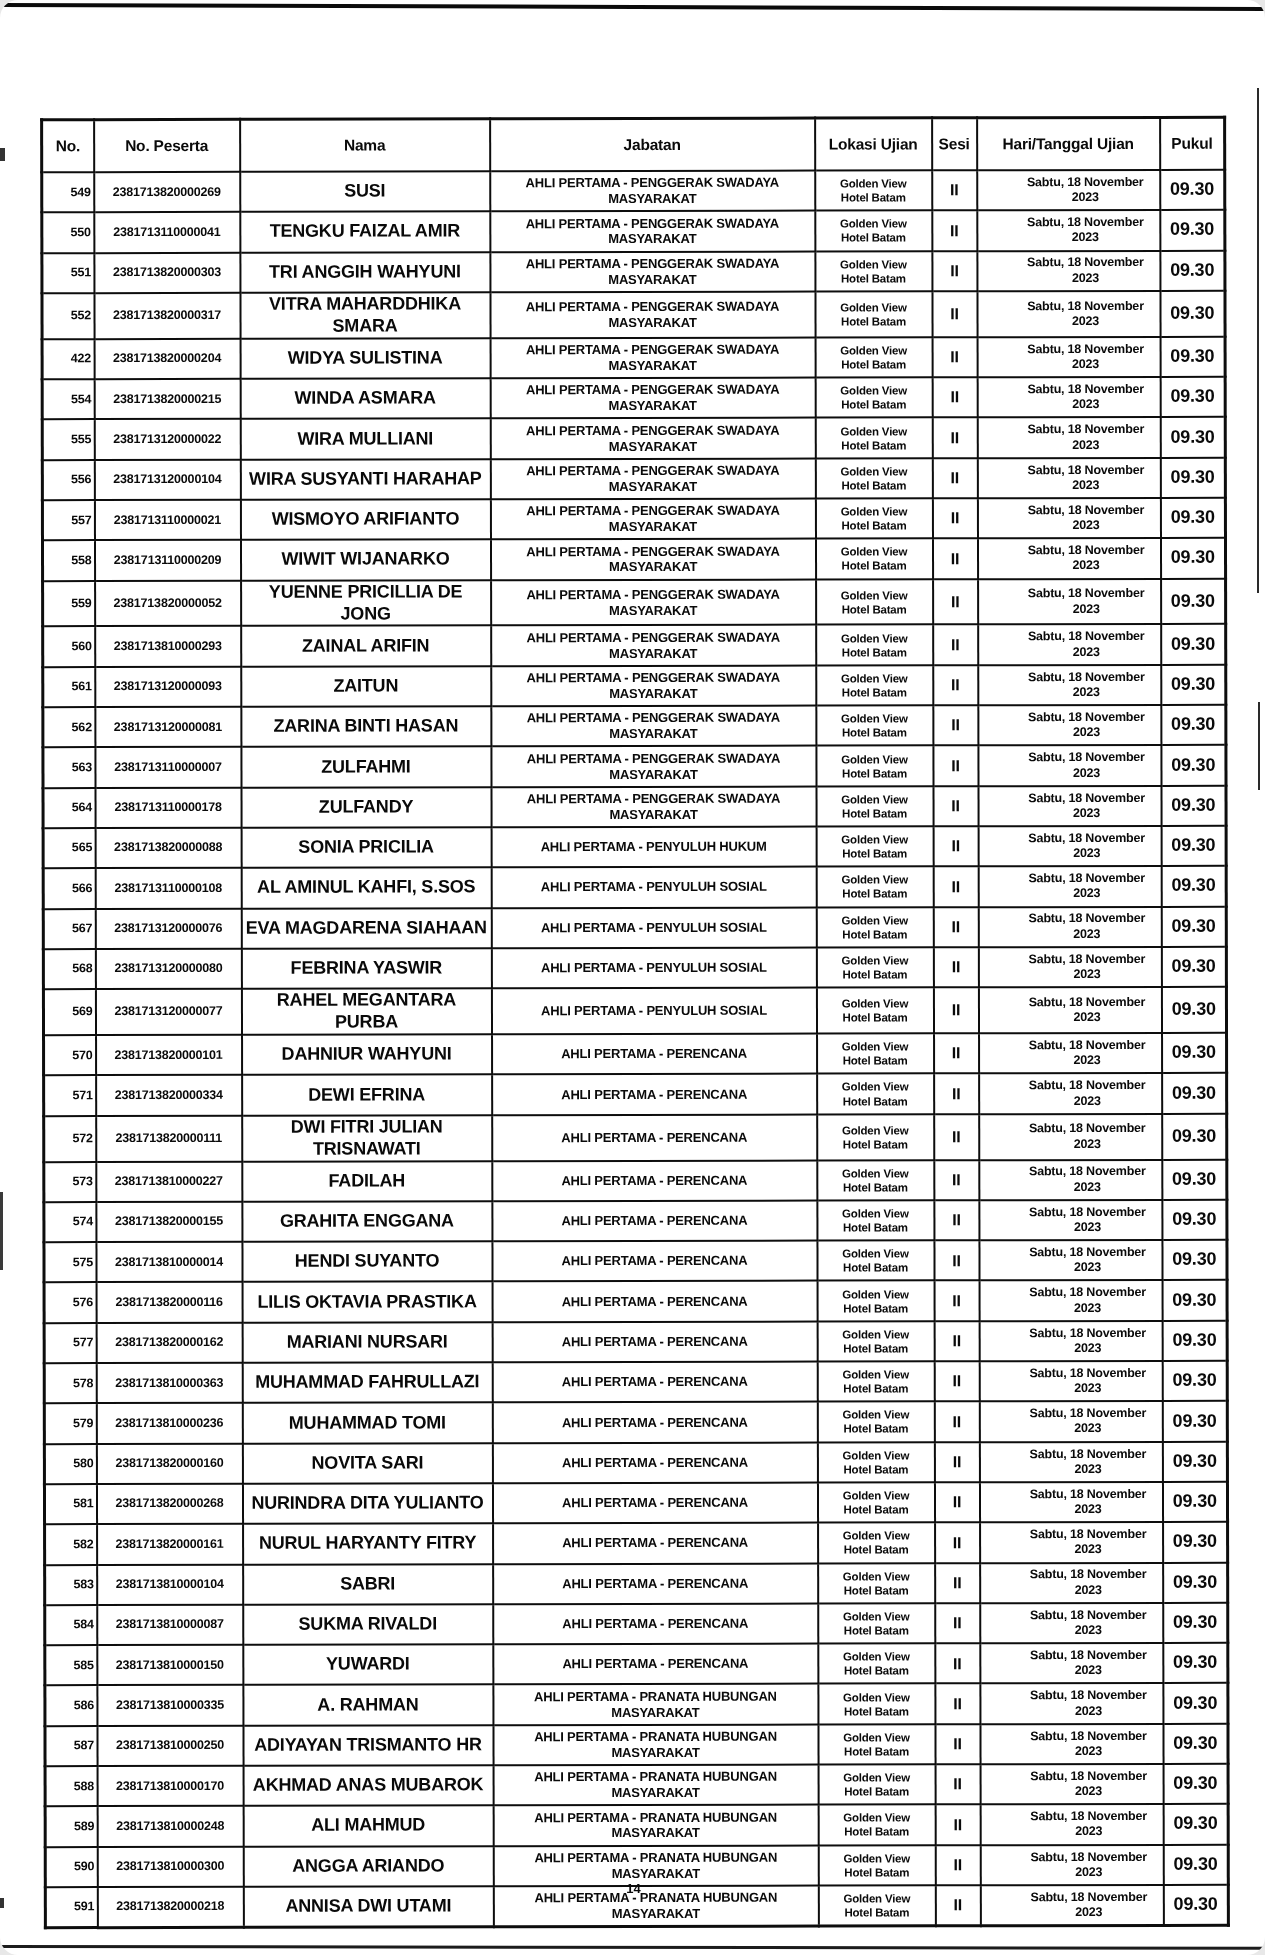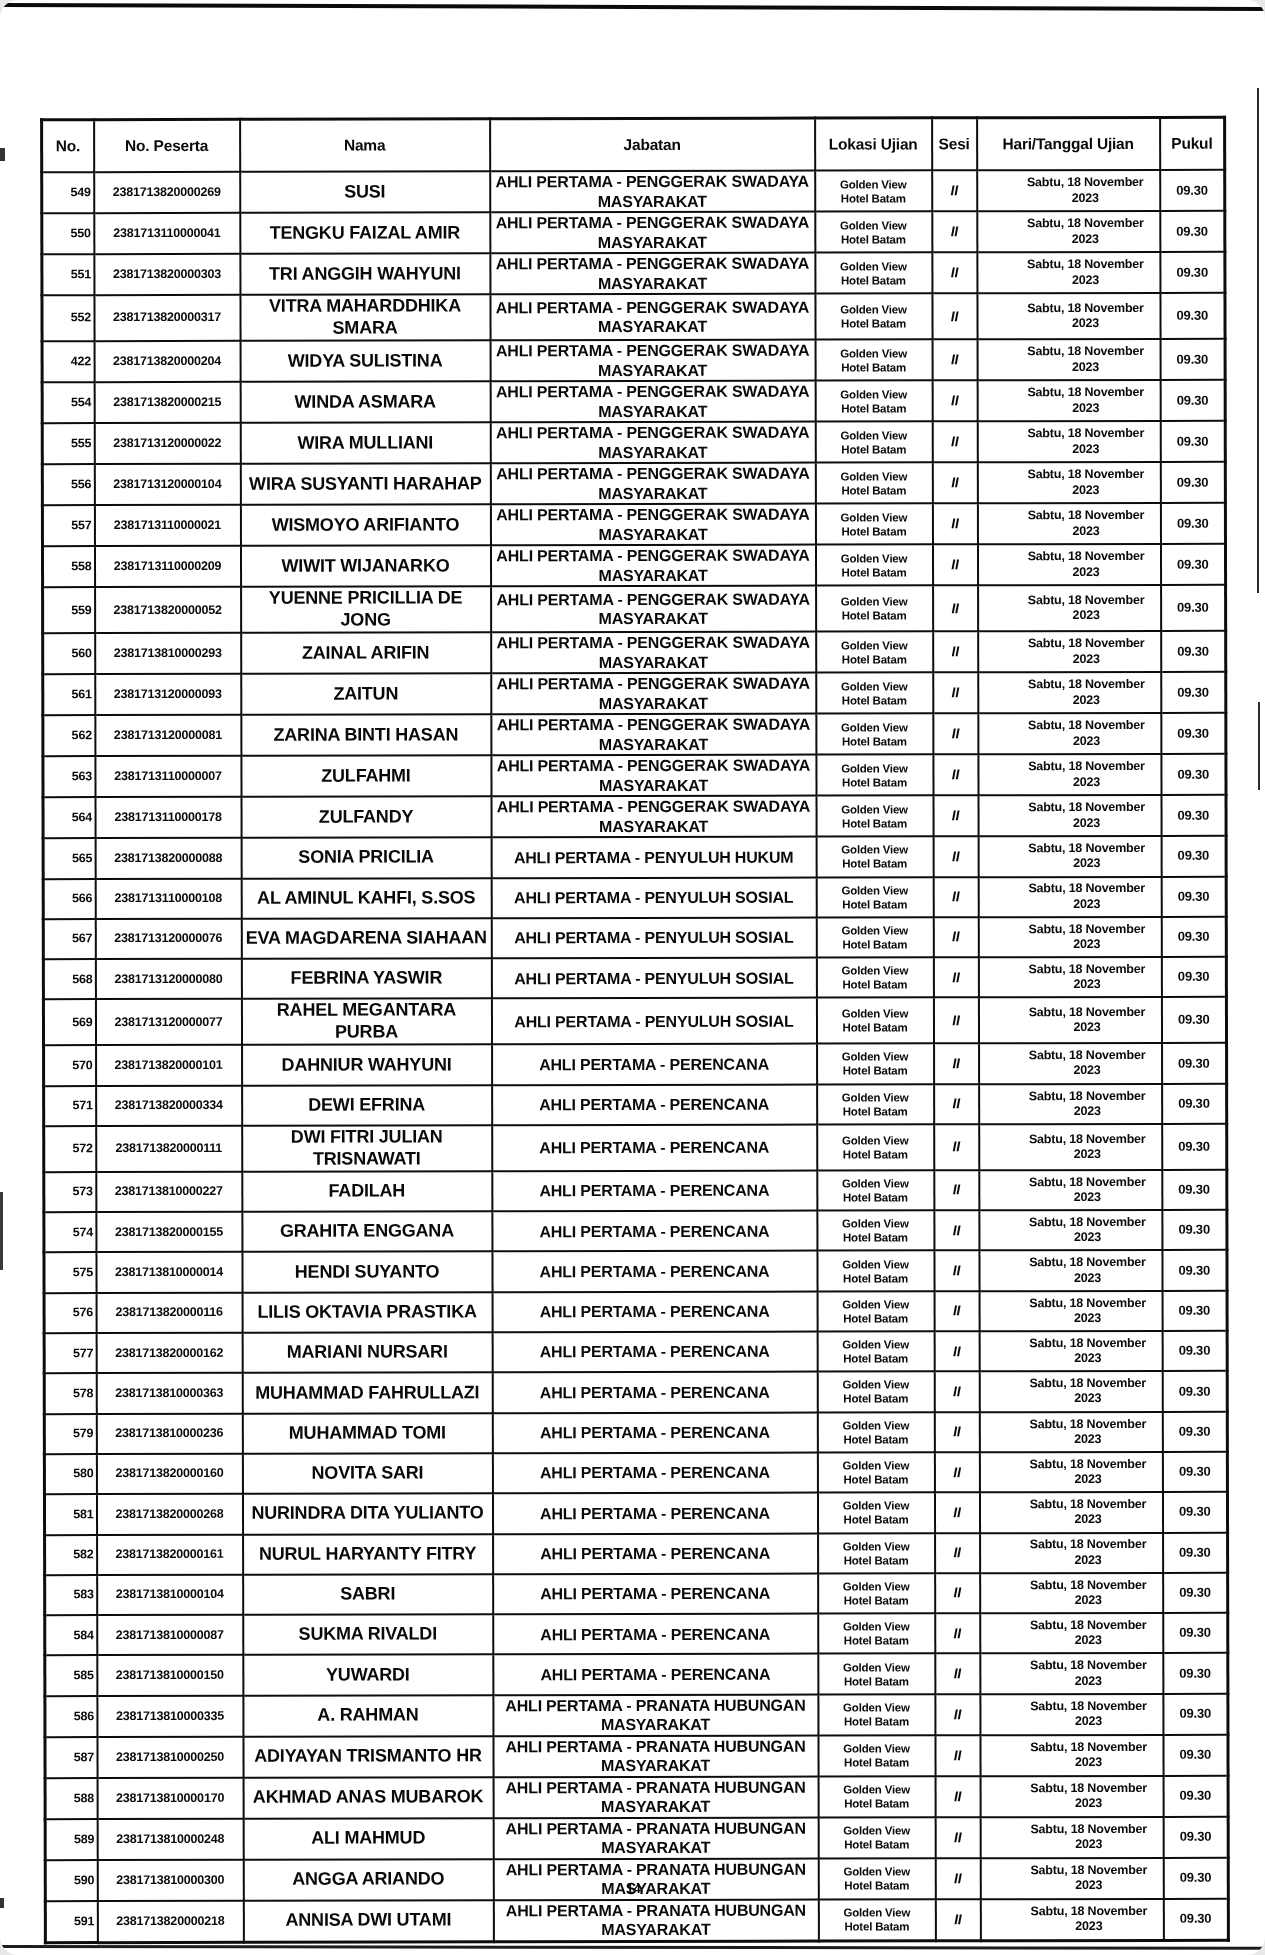--- a/index.html
+++ b/index.html
@@ -10,25 +10,25 @@
   }
   .table-wrap{position:absolute;left:42px;top:117px;width:1183px;transform:rotate(-0.12deg);}
   table{border-collapse:collapse;table-layout:fixed;width:1183px;}
   th,td{border:2px solid #0d0d0d;padding:0 2px;text-align:center;vertical-align:middle;overflow:hidden;}
   table{border:3px solid #0d0d0d;}
   thead th{height:50px;font-size:15.5px;letter-spacing:-0.2px;}
   tbody td{height:38.3px;line-height:1.22;letter-spacing:-0.2px;}
   tbody td:nth-child(1){font-size:12.5px;text-align:right;}
   tbody td:nth-child(2){font-size:12.5px;}
   tbody td:nth-child(3){font-size:18px;}
-  tbody td:nth-child(4){font-size:16px;}
+  tbody td:nth-child(4){font-size:13px;}
   tbody td:nth-child(5){font-size:11.5px;}
-  tbody td:nth-child(6){font-size:14px;font-style:italic;}
+  tbody td:nth-child(6){font-size:16px;}
   tbody td:nth-child(7){font-size:12.5px;padding-left:36px;}
-  tbody td:nth-child(8){font-size:13px;}
+  tbody td:nth-child(8){font-size:18px;}
   .page-number{position:absolute;left:42px;top:1881px;width:1183px;text-align:center;font-size:13px;}
   .artifact{position:absolute;background:#0b0b0b;}
   .art-top{left:0;top:3px;width:1265px;height:4px;transform:rotate(0.18deg);transform-origin:left center;}
   .art-bottom{left:0;top:1945px;width:1265px;height:3px;background:#1c1c1c;transform:rotate(0.08deg);transform-origin:left center;}
   .art-right1{left:1257px;top:88px;width:2px;height:505px;background:#2a2a2a;}
   .art-right2{left:1258px;top:702px;width:2px;height:88px;background:#2a2a2a;}
   .art-left1{left:0;top:148px;width:5px;height:13px;background:#333;}
   .art-left2{left:0;top:1192px;width:3px;height:78px;background:#3a3a3a;}
   .art-left3{left:0;top:1898px;width:4px;height:10px;background:#333;}
 </style>

